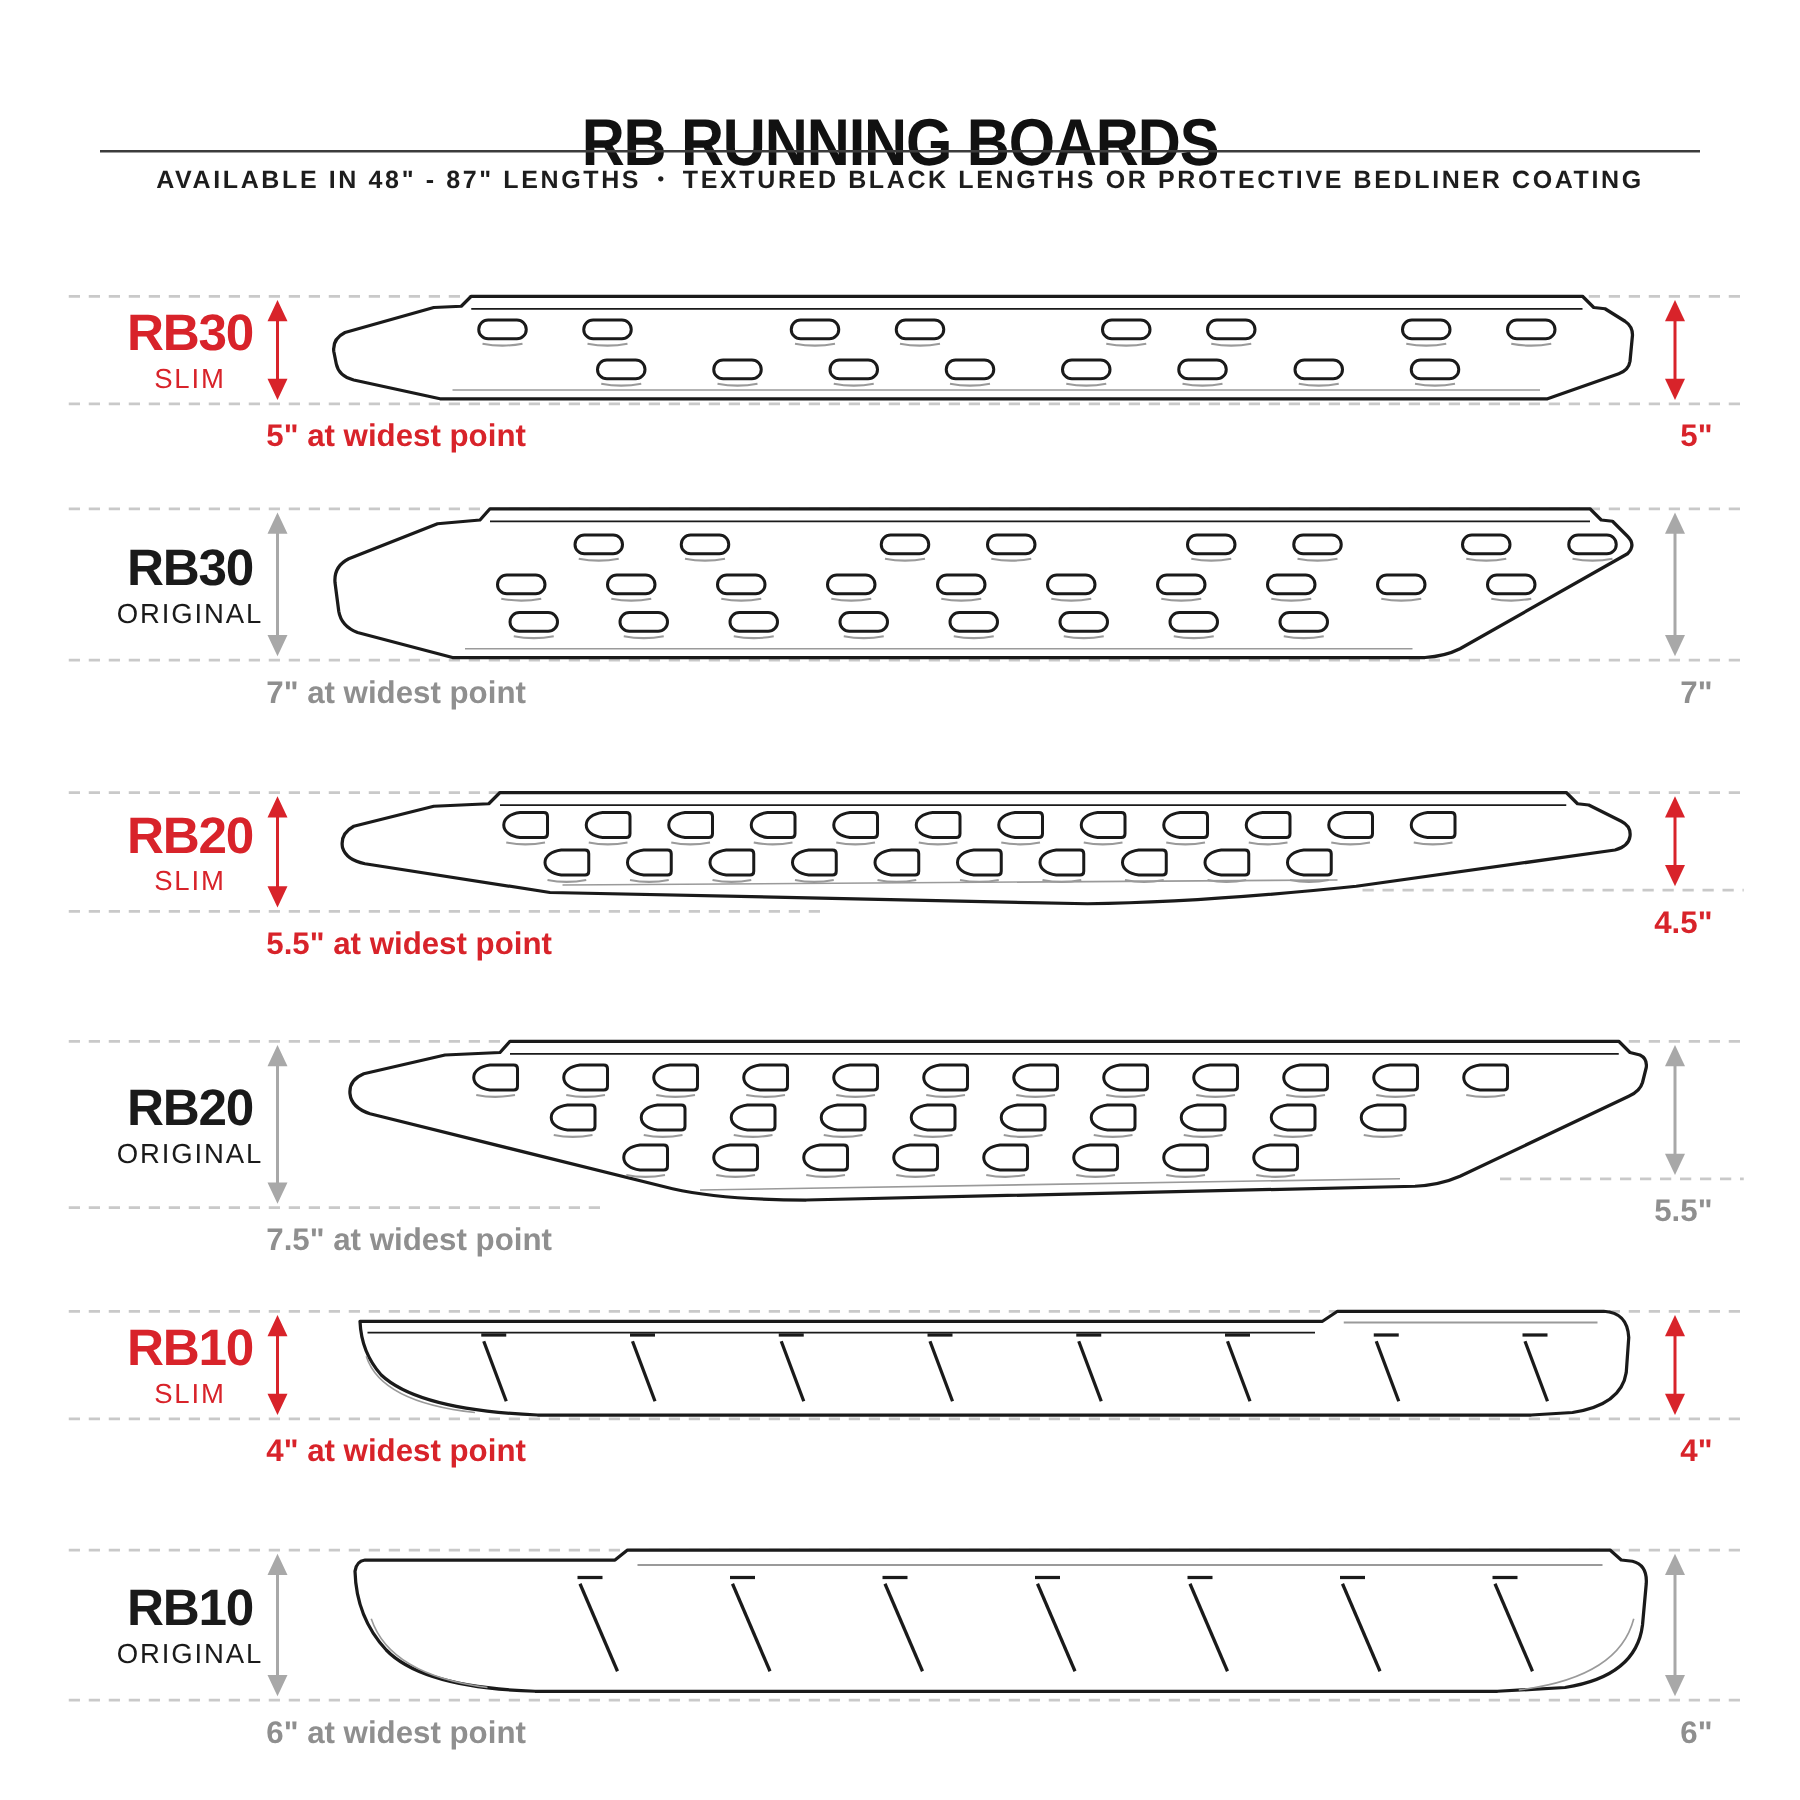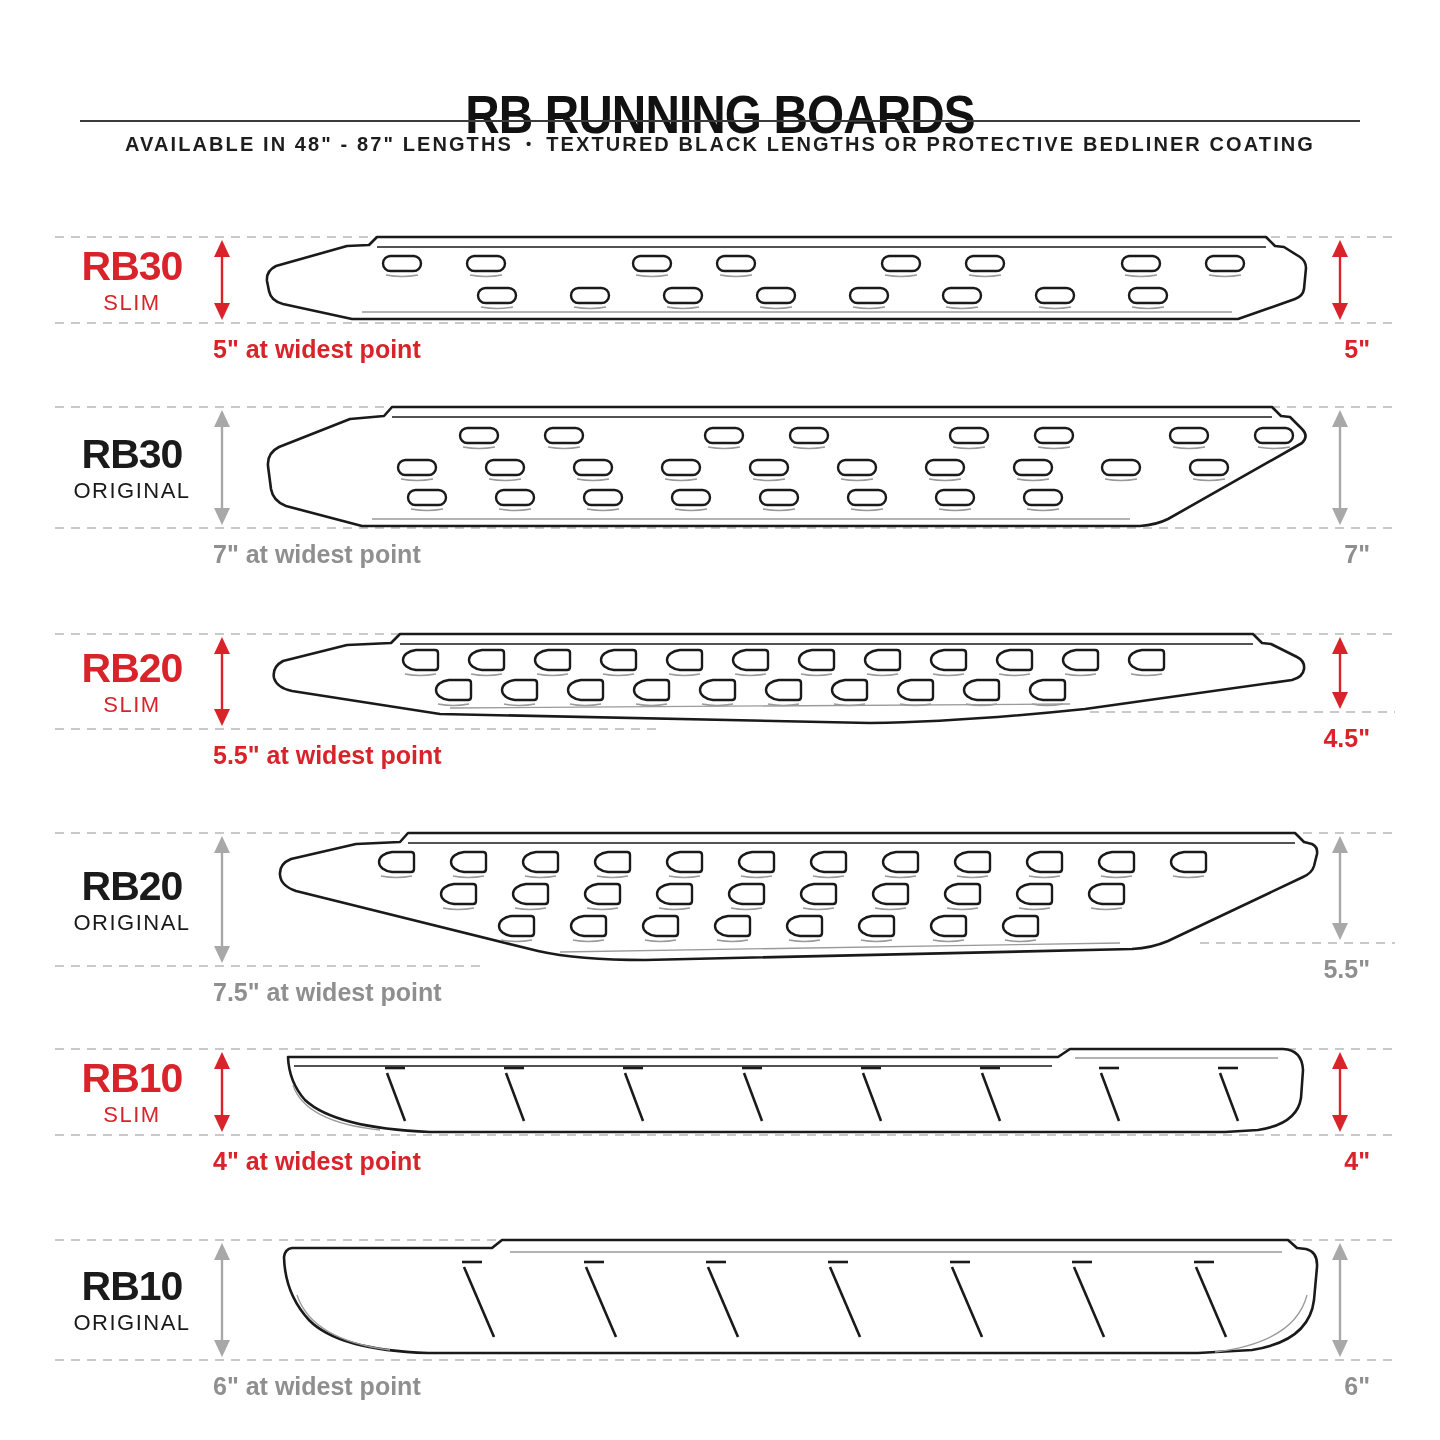--- a/index.html
+++ b/index.html
@@ -14,21 +14,21 @@
     font-size:53px;font-weight:800;color:#111;letter-spacing:-1px;
     transform:scaleX(.90);line-height:1;
   }
   .rule{position:absolute;top:120px;left:80px;width:1280px;border-top:2px solid #3c3c3c;}
   .subtitle{
     position:absolute;top:133px;left:0;width:100%;text-align:center;
     font-size:20px;font-weight:700;color:#1d1d1d;letter-spacing:2.1px;white-space:nowrap;
   }
   .subtitle .sep{margin:0 13px;font-size:15px;vertical-align:2px;}
   .model-label{
-    position:absolute;left:52px;width:160px;
+    position:absolute;left:72px;width:160px;
     display:flex;flex-direction:column;align-items:center;justify-content:center;text-align:center;
   }
   .model{font-size:41px;font-weight:800;letter-spacing:-1px;line-height:1;}
   .variant{font-size:22px;font-weight:400;letter-spacing:1.5px;margin-top:5px;line-height:1;}
   .red{color:var(--accent,#d8232a);}
   .dark{color:#1a1a1a;}
   .gray{color:#8f8f8f;}
   .width-label{position:absolute;left:213px;font-size:25px;font-weight:700;white-space:nowrap;}
   .right-label{position:absolute;left:1230px;width:140px;text-align:right;font-size:25px;font-weight:700;}
 </style>

